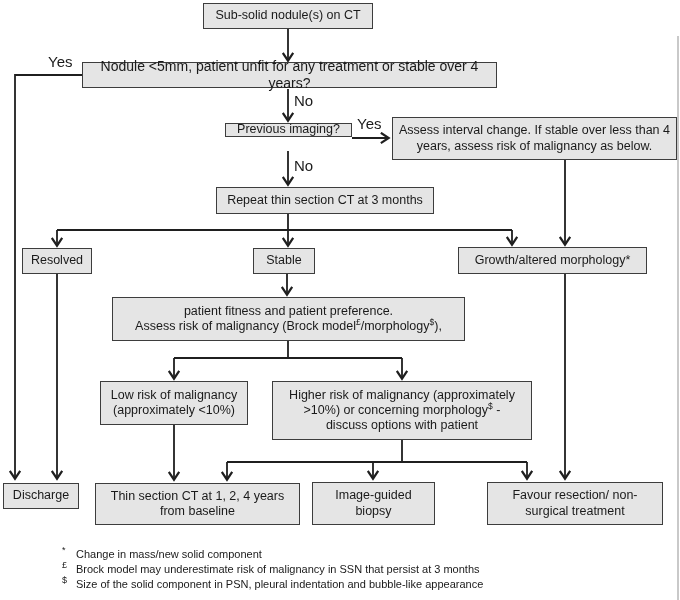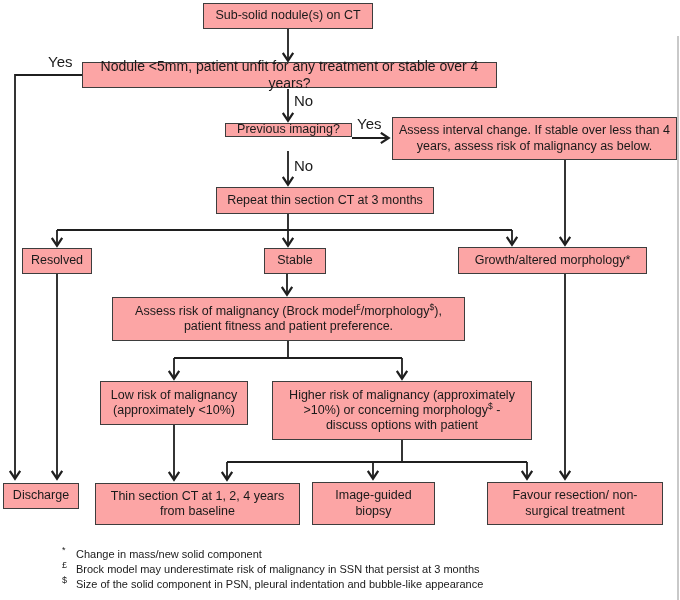--- a/index.html
+++ b/index.html
@@ -4,21 +4,21 @@
 <style>
   :root { --line:#1f1f1f; --border:#3d3d3d; --text:#1a1a1a; --bg:#ffffff; }
   html,body { margin:0; padding:0; }
   body {
     width:680px; height:600px; position:relative; overflow:hidden;
     background:var(--bg); font-family:"Liberation Sans", sans-serif; color:var(--text);
   }
   #connectors { position:absolute; left:0; top:0; z-index:1; }
   .box {
     position:absolute; box-sizing:border-box; z-index:2;
-    border:1.5px solid var(--border); background:#fca5a5;
+    border:1.5px solid var(--border); background:#e5e5e5;
     display:flex; flex-direction:column; align-items:center; justify-content:center;
     text-align:center; font-size:12.5px; line-height:1.22; padding:1px 3px;
   }
   .box .ln { display:block; }
   sup { font-size:8.5px; line-height:0; }
   .edge-label { position:absolute; z-index:3; font-size:15px; }
   .footnotes { position:absolute; left:62px; top:548px; z-index:2; font-size:11px; }
   .footnote { display:flex; align-items:flex-start; margin-bottom:3px; }
   .footnote sup { font-size:9px; margin-top:2px; width:14px; flex:0 0 14px; }
   .frame-right { position:absolute; top:36px; right:1px; bottom:0; width:2px; background:#c9c9c9; z-index:0; }
@@ -67,27 +67,27 @@
 <div class="box" style="left:82px; top:62px; width:415px; height:26px; font-size:14px;">Nodule &lt;5mm, patient unfit for any treatment or stable over 4 years?</div>
 
 <div class="box" style="left:225px; top:123px; width:127px; height:14px;">Previous imaging?</div>
 
 <div class="box" style="left:392px; top:117px; width:285px; height:43px;">Assess interval change. If stable over less than 4 years,  assess risk of malignancy as below.</div>
 
 <div class="box" style="left:180px; top:187px; width:218px; height:27px;margin-left:36px;">Repeat thin section CT at 3 months</div>
 
 <div class="box" style="left:22px; top:248px; width:70px; height:26px;">Resolved</div>
 
-<div class="box" style="left:264px; top:248px; width:62px; height:26px;">Stable</div>
+<div class="box" style="left:253px; top:248px; width:62px; height:26px;">Stable</div>
 
 <div class="box" style="left:458px; top:247px; width:189px; height:27px;">Growth/altered morphology*</div>
 
 <div class="box" style="left:112px; top:297px; width:353px; height:44px;">
+  <span class="ln">patient fitness and patient preference.</span>
   <span class="ln"><span>Assess risk  of malignancy (Brock  model</span><sup>£</sup><span>/morphology</span><sup>$</sup><span>),</span></span>
-  <span class="ln">patient fitness and patient preference.</span>
 </div>
 
 <div class="box" style="left:100px; top:381px; width:148px; height:44px;">Low risk of malignancy (approximately &lt;10%)</div>
 
 <div class="box" style="left:272px; top:381px; width:260px; height:59px;">
   <span class="ln">Higher risk of malignancy (approximately</span>
   <span class="ln"><span>&gt;10%) or concerning morphology</span><sup>$</sup><span> -</span></span>
   <span class="ln">discuss options with patient</span>
 </div>
 

